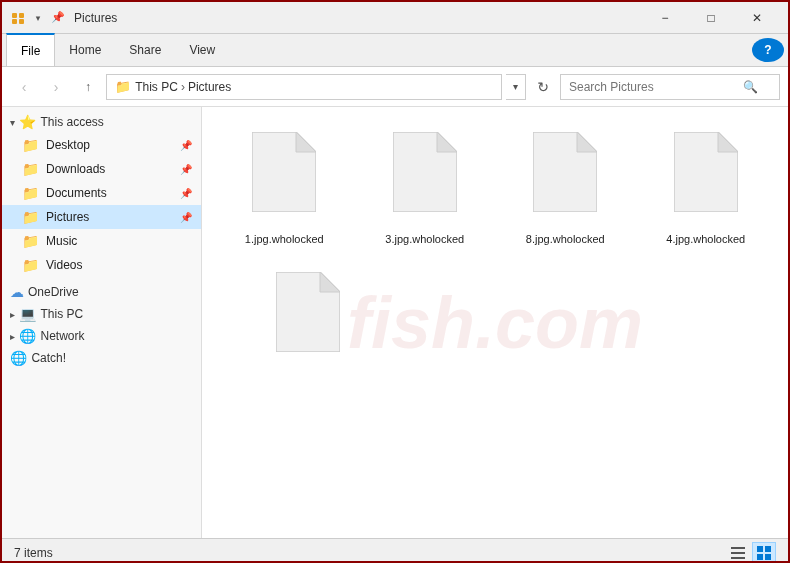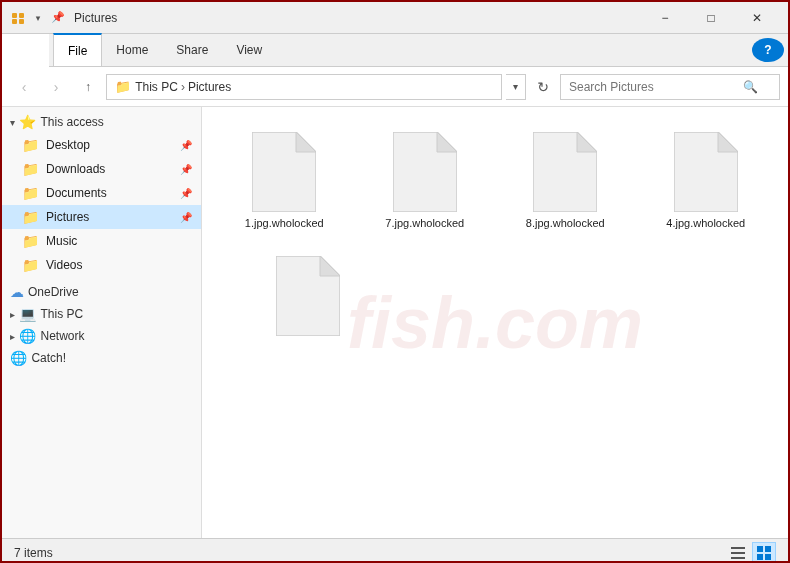--- a/index.html
+++ b/index.html
@@ -52,21 +52,20 @@
       justify-content: center;
       font-size: 12px;
       cursor: pointer;
       color: #333;
     }
 
     
     .ribbon {
       background: #f0f0f0;
       border-bottom: 1px solid #ccc;
-      margin-left: 47px;
     }
     .ribbon-tabs {
       display: flex;
       align-items: stretch;
       height: 32px;
       padding-left: 4px;
     }
     .ribbon-tab {
       padding: 0 14px;
       display: flex;
@@ -242,21 +241,21 @@
       height: 80px;
       position: relative;
       display: flex;
       align-items: center;
       justify-content: center;
     }
     .file-name {
       font-size: 11px;
       text-align: right;
       color: #222;
-      margin-top: 4px;
+      margin-top: 20px;
       word-break: break-all;
       max-width: 110px;
       line-height: 1.3;
     }
 
     
     .generic-file-icon svg { width: 64px; height: 80px; }
     .text-file-icon svg { width: 64px; height: 80px; }
 
     
@@ -433,21 +432,21 @@
         <div class="file-name">1.jpg.wholocked</div>
       </div>
 
       <div class="file-item">
         <div class="file-icon generic-file-icon">
           <svg viewBox="0 0 64 80" xmlns="http://www.w3.org/2000/svg">
             <polygon points="0,0 44,0 64,20 64,80 0,80" fill="#f0f0f0" stroke="#ccc" stroke-width="1.5"></polygon>
             <polygon points="44,0 44,20 64,20" fill="#ddd" stroke="#ccc" stroke-width="1"></polygon>
           </svg>
         </div>
-        <div class="file-name">7.jpg.wholocked</div>
+        <div class="file-name">3.jpg.wholocked</div>
       </div>
 
       <div class="file-item">
         <div class="file-icon generic-file-icon">
           <svg viewBox="0 0 64 80" xmlns="http://www.w3.org/2000/svg">
             <polygon points="0,0 44,0 64,20 64,80 0,80" fill="#f0f0f0" stroke="#ccc" stroke-width="1.5"></polygon>
             <polygon points="44,0 44,20 64,20" fill="#ddd" stroke="#ccc" stroke-width="1"></polygon>
           </svg>
         </div>
         <div class="file-name">8.jpg.wholocked</div>

